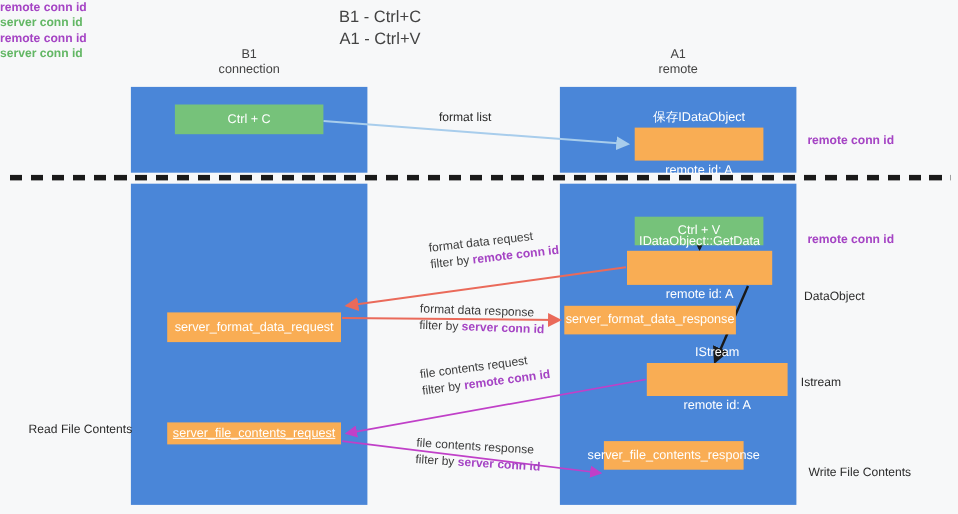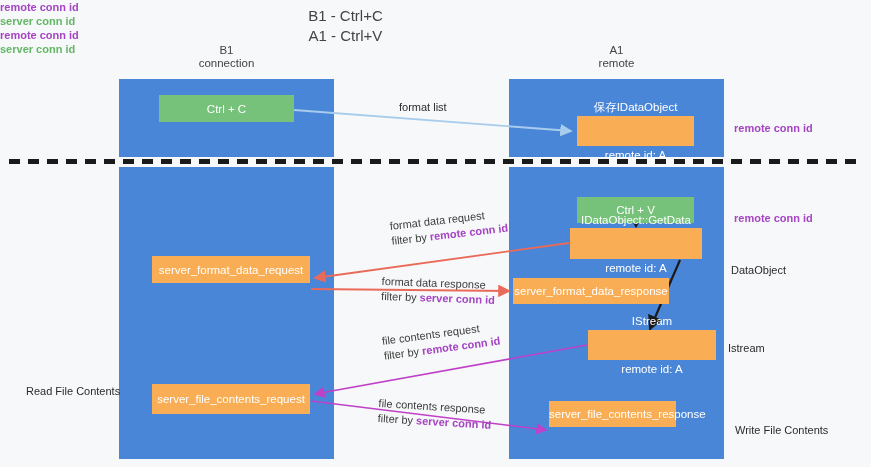--- a/index.html
+++ b/index.html
@@ -23,34 +23,34 @@
   
   .col-head{position:absolute;text-align:center;font-size:11.5px;line-height:13px;color:#434343;}
   #head-b1{left:119px;top:44px;width:215px;}
   #head-a1{left:509px;top:44px;width:215px;}
 
   
   #title{position:absolute;left:0;top:6px;width:691px;text-align:center;
          font-size:15px;line-height:20px;color:#434343;}
 
   
-  .node{position:absolute;display:flex;flex-direction:column;
+  .node{position:absolute;display:flex;flex-direction:column;align-items:center;
         justify-content:center;text-align:center;color:#ffffff;font-size:11.5px;
         line-height:14px;box-sizing:border-box;}
   .node.green{background:#76c27a;}
   .node.orange{background:#f9ad54;gap:34px;}
 
   #n-ctrlc{left:159px;top:95px;width:135px;height:27px;}
   #n-save{left:577px;top:116px;width:117px;height:30px;}
   #n-ctrlv{left:577px;top:172px;width:117px;height:26px;margin-top:25px;}
   #n-getdata{left:570px;top:228px;width:132px;height:31px;}
-  #n-sfdreq{left:152px;top:256px;width:158px;height:27px;}
+  #n-sfdreq{left:152px;top:284px;width:158px;height:27px;}
   #n-sfdres{left:513px;top:278px;width:156px;height:26px;}
   #n-istream{left:588px;top:330px;width:128px;height:30px;}
-  #n-sfcreq{left:152px;top:384px;width:158px;height:30px;}
+  #n-sfcreq{left:152px;top:384px;width:158px;height:20px;text-decoration:underline;}
   #n-sfcres{left:549px;top:401px;width:127px;height:26px;}
 
   
   #divider{position:absolute;left:9px;top:159px;width:855px;height:5px;
            background:repeating-linear-gradient(to right,#1a1a1a 0px,#1a1a1a 11px,
                       rgba(0,0,0,0) 11px,rgba(0,0,0,0) 19px);}
 
   
   .lbl{position:absolute;font-size:11px;line-height:14px;color:#2b2b2b;white-space:nowrap;}
   .lbl.purple{color:#a544c4;font-weight:bold;}

